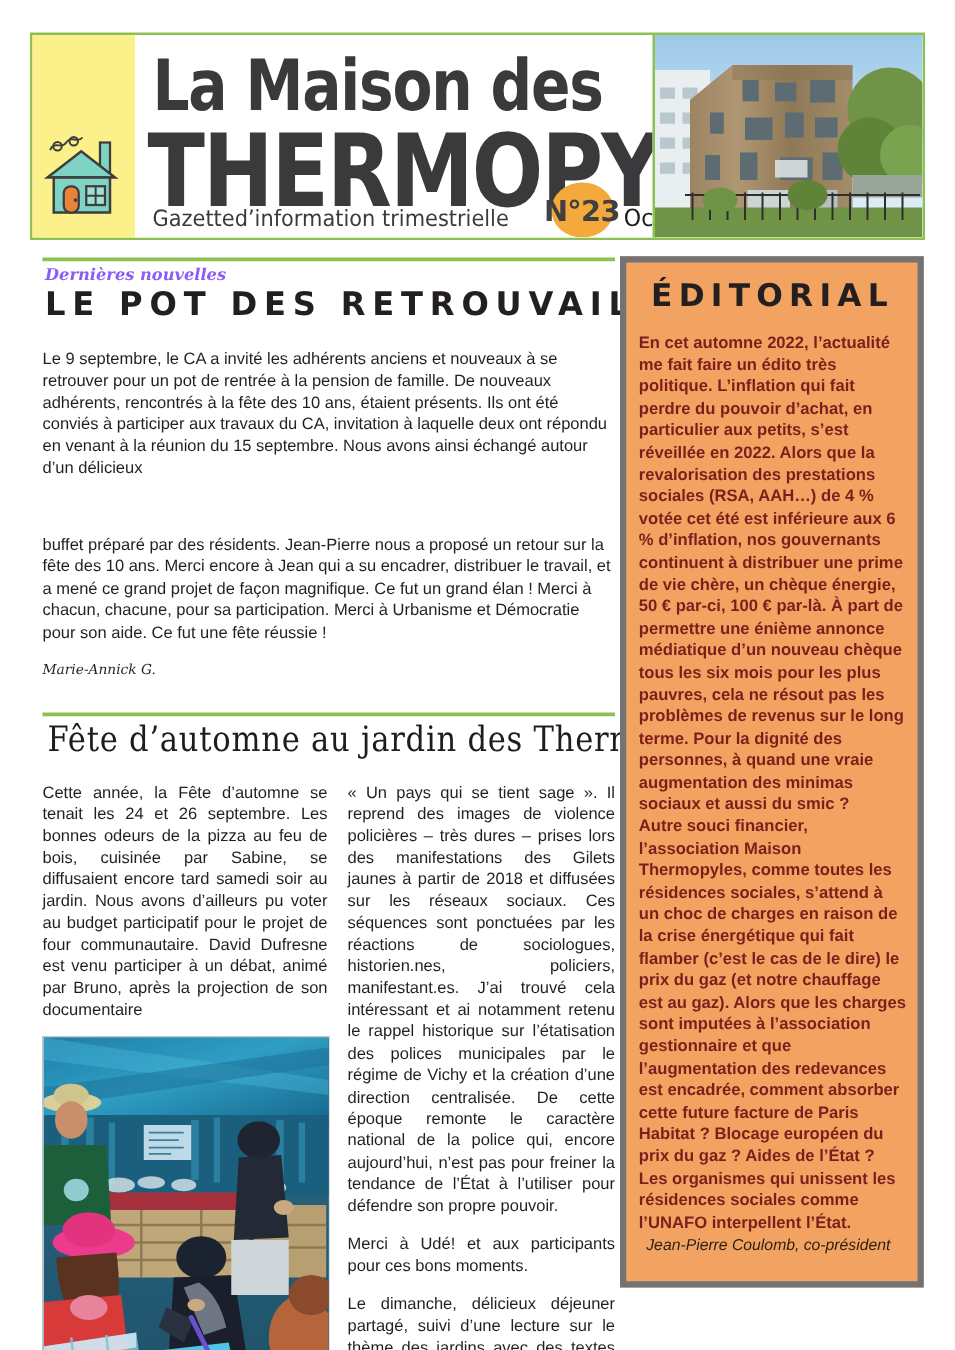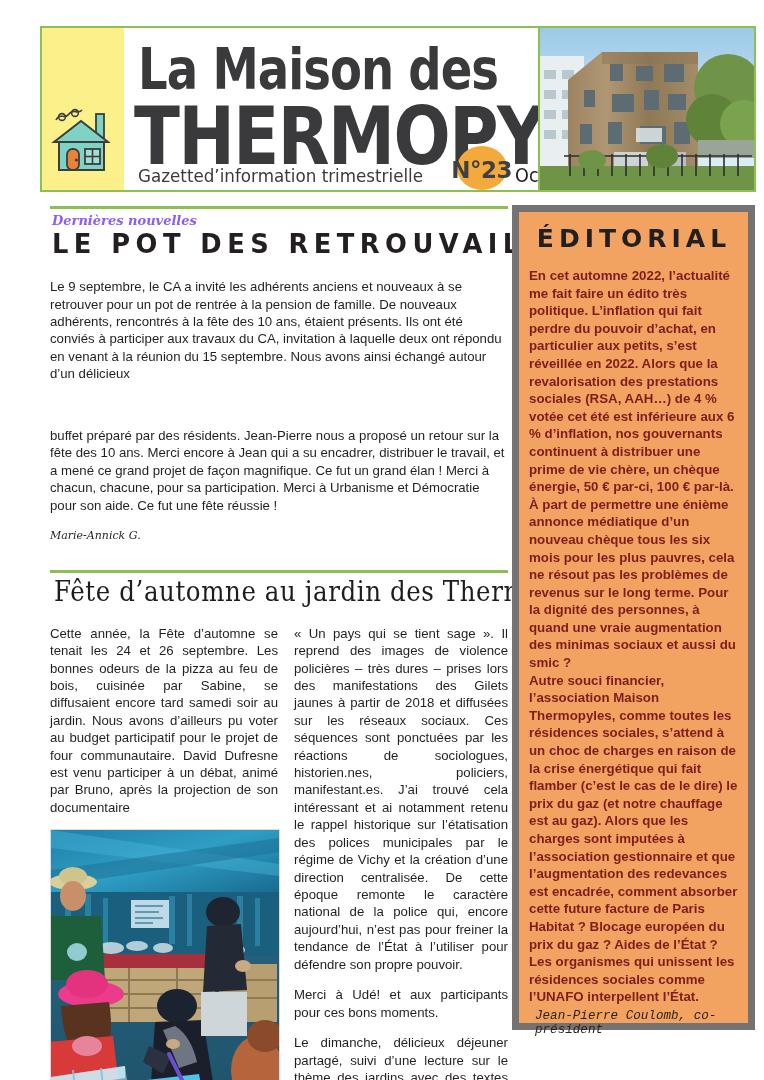--- a/index.html
+++ b/index.html
@@ -15,21 +15,20 @@
     overflow: hidden;
     position: relative;
   }
 
   .page {
     position: absolute;
     left: 0; top: 0;
     width: 604px;
     height: 1080px;
     background: #ffffff;
-    margin-left: 16px;
   }
 
   
   .masthead {
     position: absolute;
     left: 24px; top: 26px;
     width: 716px; height: 166px;
     border: 2px solid #8cc152;
     background: #ffffff;
     box-sizing: border-box;
@@ -132,21 +131,21 @@
   .left-col {
     position: absolute;
     left: 34px; top: 206px;
     width: 458px;
   }
   .right-col {
     position: absolute;
     left: 496px; top: 205px;
     width: 243px;
     height: 825px;
-    border: 7px solid #737373;
+    border: 5px solid #737373;
     background: #f2a361;
     box-sizing: border-box;
     padding: 6px 9px 4px 10px;
   }
 
   .rule-green {
     height: 3px;
     background: #8cc152;
     margin: 0 0 4px 0;
   }
@@ -231,21 +230,21 @@
   }
   .edito-body {
     font-family: "Liberation Sans", sans-serif;
     font-weight: 700;
     font-size: 13.3px;
     line-height: 17.6px;
     color: #7f1d1d;
   }
   .edito-body p { margin: 0; }
   .edito-sig {
-    font-family: Liberation Mono, monospace;
+    font-family: Liberation Sans, sans-serif;
     font-style: italic;
     font-weight: 400;
     font-size: 12.6px;
     margin-top: 3px;
     padding-left: 6px;
     color: #2b1f14;
   }
 </style>
 </head>
 <body>

